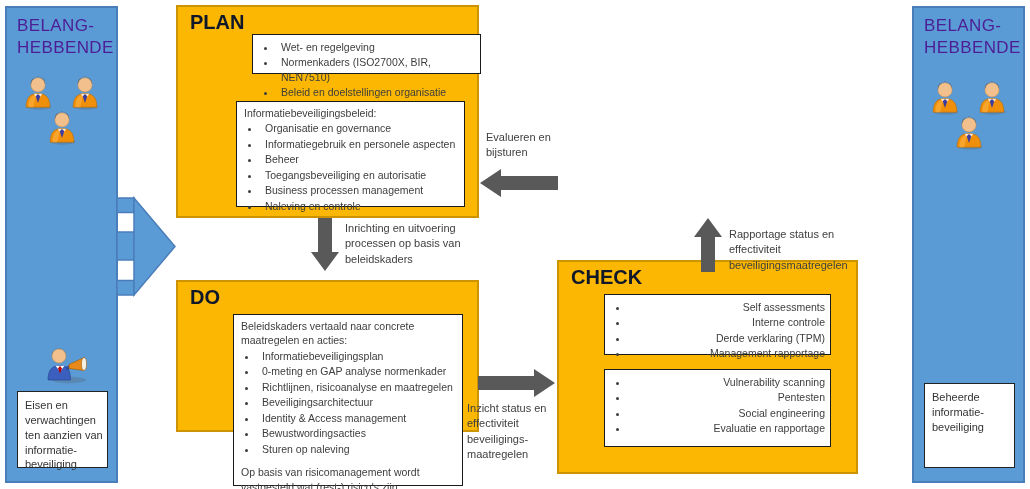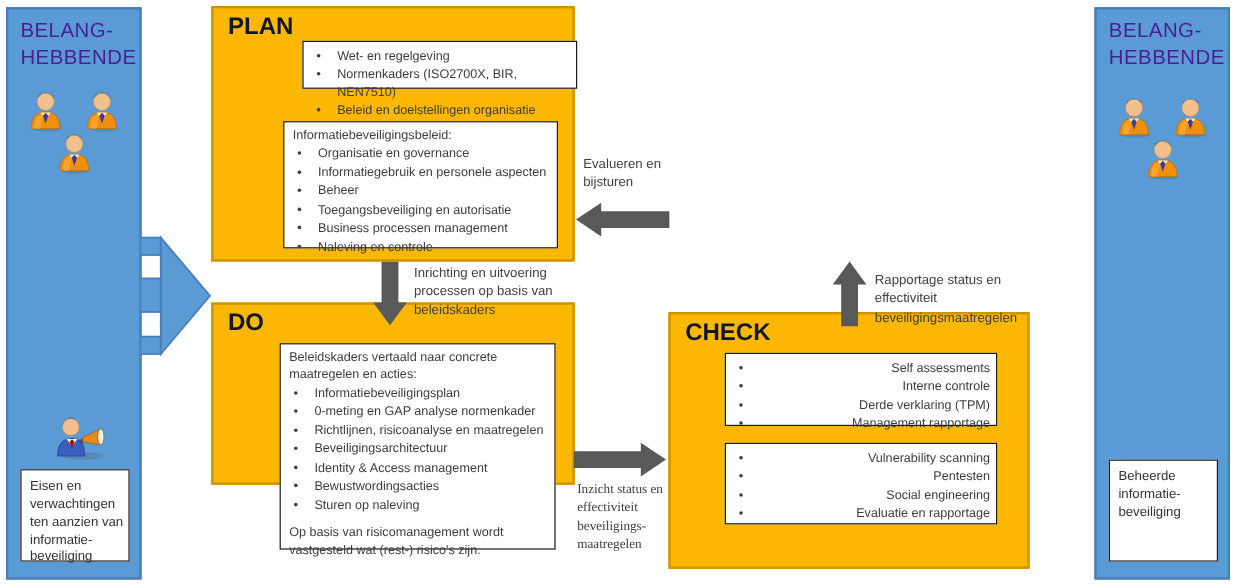--- a/index.html
+++ b/index.html
@@ -27,37 +27,37 @@
     font-weight:bold; color:#0f172a; }
   .inner-box { position:absolute; background:#fff; border:1px solid #1a1a1a;
     padding:4px 5px 3px 7px; font-size:10.5px; line-height:1.38; color:#3d3d3d; }
   .inner-box ul { margin:0; padding-left:17px; list-style:disc; }
   .inner-box li { margin:1px 0; padding-left:4px; }
   .inner-box .heading { margin-bottom:1px; }
   .inner-box .footer { margin-top:9px; }
 
   #plan  { left:176px; top:5px;   width:303px; height:213px; }
   #act   { left:557px; top:5px;   width:301px; height:213px; }
-  #do    { left:176px; top:252px; width:303px; height:152px; }
+  #do    { left:176px; top:280px; width:303px; height:152px; }
   #check { left:557px; top:260px; width:301px; height:214px;text-align:right; }
 
   #plan-box1  { left:74px; top:27px;  width:229px; height:40px;  }
   #plan-box2  { left:58px; top:94px;  width:229px; height:106px; }
   #act-box1   { left:47px; top:27px;  width:227px; height:89px;  }
   #do-box1    { left:55px; top:32px;  width:230px; height:172px; }
   #check-box1 { left:45px; top:32px;  width:227px; height:61px;  }
-  #check-box2 { left:45px; top:107px; width:227px; height:68px;  }
+  #check-box2 { left:45px; top:107px; width:227px; height:78px;  }
 
   
   .flow-arrow { position:absolute; }
   .arrow-label { position:absolute; font-size:11px; line-height:1.4; color:#404040; }
   #lbl-evalueren  { left:486px; top:130px; width:76px;  }
   #lbl-inrichting { left:345px; top:221px; width:132px; }
   #lbl-rapportage { left:729px; top:227px; width:132px; }
-  #lbl-inzicht    { left:481px; top:401px; width:84px;font-family:Liberation Serif, serif;  }
+  #lbl-inzicht    { left:467px; top:401px; width:84px;  }
 </style>
 </head>
 <body>
 
 <div id="canvas">
 
   <div class="side-panel" style="left:5px;">
     <div class="side-title">
       <div>BELANG-</div>
       <div>HEBBENDE</div>

